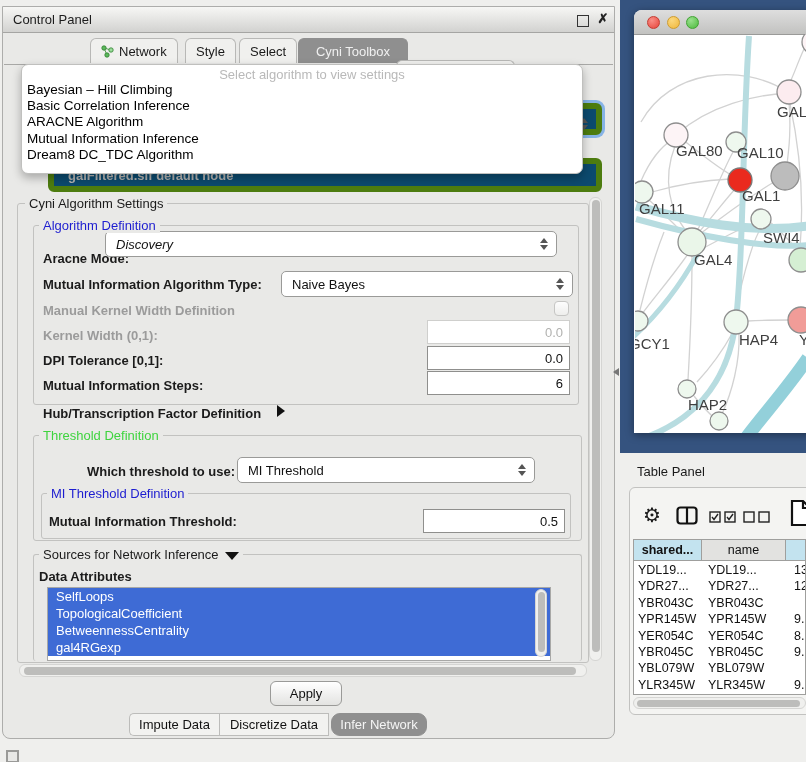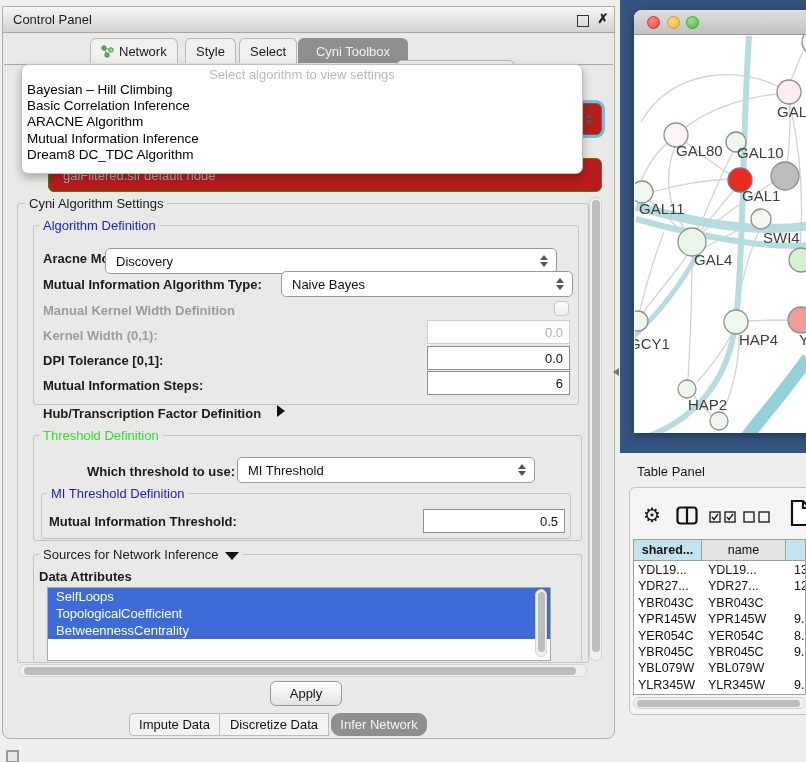--- a/index.html
+++ b/index.html
@@ -15,26 +15,26 @@
   #cp-float{left:574px;top:8px;width:10px;height:10px;border:1.5px solid #333;background:transparent;}
   #cp-close{left:594px;top:6px;font-weight:bold;}
 
   
   .tabbar{left:1px;top:28px;width:609px;height:29px;border-bottom:1px solid #a8a8a6;}
   .tab{position:absolute;top:3px;height:25px;display:flex;align-items:center;justify-content:center;font-size:13px;color:#1a1a1a;background:#f0f0ee;border:1px solid #b8b8b6;border-bottom:none;border-radius:6px 6px 0 0;box-sizing:border-box;padding:0 10px;white-space:nowrap;}
   .tab.sel{background:#8f8f8f;color:#f0f0f0;border-color:#8f8f8f;}
 
   
   #popup{left:18px;top:57px;width:560px;height:108px;background:#fff;border:1px solid #c0c0be;border-radius:7px;box-shadow:0 4px 10px rgba(0,0,0,.28);z-index:30;overflow:hidden;}
-  #popup-header{width:100%;text-align:center;color:#b9b9b9;font-size:13px;margin-top:2px;}
+  #popup-header{width:100%;text-align:center;color:#b9b9b9;font-size:13px;margin-top:2px;padding-left:10px;}
   .popup-item{font-size:13.5px;color:#000;padding:0 0 0 5px;height:16.2px;line-height:16.2px;white-space:nowrap;}
   .popup-item.bold{font-weight:normal;}
 
   
-  .bg-combo{background:#b91c1c;border:1px solid #4d7c0f;border-radius:6px;z-index:5;box-sizing:border-box;}
+  .bg-combo{background:#0c4a6e;border:6px solid #4d7c0f;border-radius:6px;z-index:5;box-sizing:border-box;font-weight:bold;}
   #bg-combo-a{left:45px;top:96px;width:554px;height:32px;box-shadow:0 0 0 3px rgba(100,160,230,.75);}
   #bg-combo-b{left:45px;top:151px;width:554px;height:34px;display:flex;align-items:center;}
   #bg-combo-b span{color:#b2b2b0;font-size:13px;padding-left:14px;}
 
   
   .gbox{border:1px solid #c2c2c0;border-radius:3px;}
   .gtitle{background:#e9e9e7;padding:0 4px;font-size:13px;white-space:nowrap;z-index:3;}
   .blue{color:#1d1dd0;} .green{color:#3fd43f;}
 
   .lbl{font-size:13px;font-weight:bold;color:#1b1b1b;white-space:nowrap;}
@@ -139,21 +139,21 @@
       <div class="popup-item">Dream8 DC_TDC Algorithm</div>
     </div>
 
     <div class="abs gbox" style="left:14px;top:196px;width:570px;height:458px;"></div>
     <div class="abs gtitle" style="left:22px;top:189px;color:#1b1b1b;">Cyni Algorithm Settings</div>
 
     <div class="abs gbox" style="left:30px;top:218px;width:544px;height:178px;"></div>
     <div class="abs gtitle blue" style="left:36px;top:211px;">Algorithm Definition</div>
 
     <div class="abs lbl" style="left:40px;top:244px;">Aracne Mode:</div>
-    <div class="abs combo" style="left:102px;top:241px;width:452px;height:26px;">
+    <div class="abs combo" style="left:102px;top:224px;width:452px;height:26px;font-style:italic;">
       <span>Discovery</span>
       <div class="spinner">
           <div class="tri-up"></div>
           <div class="tri-dn"></div>
         </div>
     </div>
 
     <div class="abs lbl" style="left:40px;top:270px;">Mutual Information Algorithm Type:</div>
     <div class="abs combo" style="left:278px;top:264px;width:292px;height:26px;">
       <span>Naive Bayes</span>
@@ -198,20 +198,21 @@
 
     <div class="abs gbox" style="left:30px;top:547px;width:547px;height:106px;border-bottom:none;"></div>
     <div class="abs gtitle" style="left:36px;top:540px;color:#1b1b1b;"><span>Sources for Network Inference</span><span class="arrow-down"></span></div>
 
     <div class="abs lbl" style="left:36px;top:562px;">Data Attributes</div>
 
     <div id="attr-list" class="abs">
       <div class="list-item">SelfLoops</div>
       <div class="list-item">TopologicalCoefficient</div>
       <div class="list-item">BetweennessCentrality</div>
+      <div class="list-item">gal4RGexp</div>
     </div>
     <div class="abs sb-v" style="left:532px;top:582px;width:12px;height:68px;">
       <div class="sb-thumb" style="margin:2px auto;width:7px;height:60px;"></div>
     </div>
 
     <div class="abs sb-v" style="left:586px;top:190px;width:13px;height:464px;">
       <div class="sb-thumb" style="margin:2px auto;width:8px;height:452px;"></div>
     </div>
 
     <div class="abs sb-h" style="left:16px;top:657px;width:568px;height:13px;">

